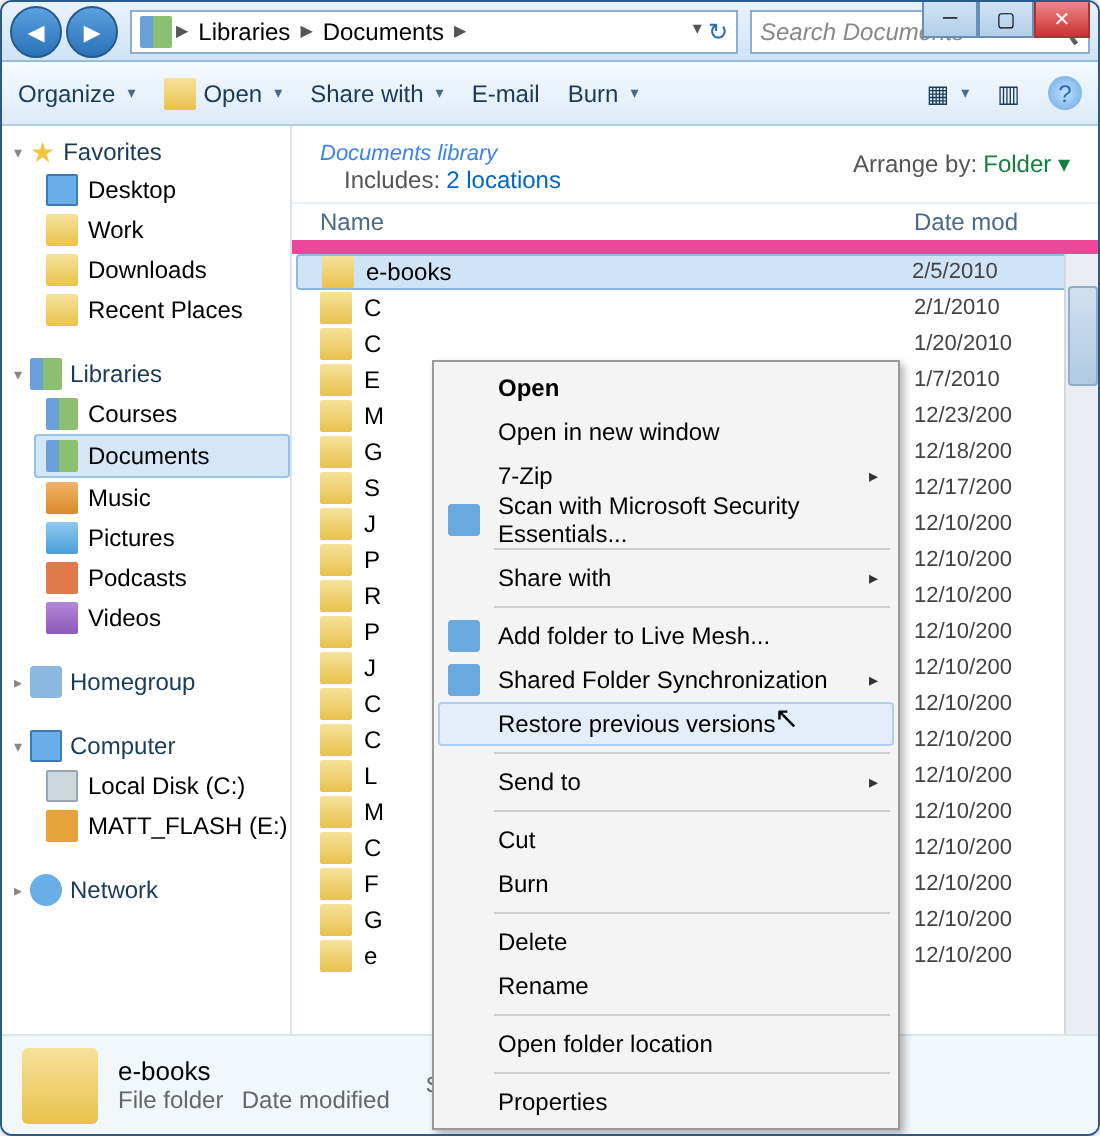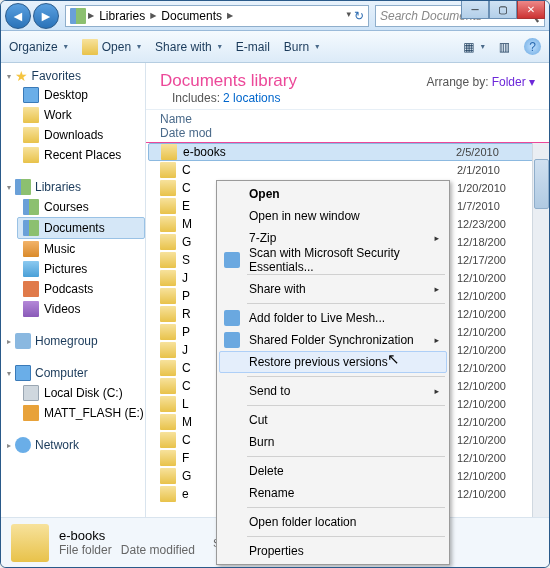--- a/index.html
+++ b/index.html
@@ -22,26 +22,26 @@
 .body { flex:1; display:flex; overflow:hidden; }
 .navpane { width:145px; border-right:1px solid #d9e4ee; overflow-y:auto; padding:4px 0 4px 6px; }
 .nav-group { margin-bottom:12px; }
 .nav-head { display:flex; align-items:center; gap:4px; font-weight:400; color:#1a3a5a; padding:2px 0; }
 .nav-head .tri { font-size:8px; color:#888; }
 .nav-item { display:flex; align-items:center; gap:5px; padding:2px 0 2px 16px; cursor:pointer; white-space:nowrap; overflow:hidden; }
 .nav-item.sel { background:#d5e7f7; border:1px solid #9ac2e5; border-radius:2px; margin-left:10px; padding-left:5px; }
 .icon-sm { width:16px; height:16px; flex-shrink:0; }
 .content { flex:1; display:flex; flex-direction:column; overflow:hidden; position:relative; }
 .lib-header { padding:8px 14px 4px; border-bottom:1px solid #e7eff6; display:flex; align-items:flex-start; }
-.lib-title { font-size:17px; color:#ec4899; }
+.lib-title { font-size:11px; color:#3b82f6;font-style:italic; }
 .lib-sub { color:#555; font-size:11px;margin-left:12px; }
 .lib-sub a { color:#0066cc; text-decoration:none; }
 .arrange { margin-left:auto; font-size:11px; color:#555; margin-top:4px; }
-.arrange a { color:#6d28d9; text-decoration:none; }
-.col-head { display:flex; padding:2px 14px; border-bottom:1px solid #ec4899; color:#4a6a8a; font-size:11px;flex-direction:column; }
+.arrange a { color:#15803d; text-decoration:none; }
+.col-head { display:flex; padding:2px 14px; border-bottom:7px solid #ec4899; color:#4a6a8a; font-size:11px; }
 .col-name { flex:1; }
 .col-date { width:78px; text-align:left; }
 .file-list { flex:1; overflow:hidden; position:relative; }
 .file-row { display:flex; align-items:center; padding:1px 14px; height:18px; }
 .file-row.sel { background:#cfe4f7; border:1px solid #8cb9e0; border-radius:2px; margin:0 2px; padding:0 12px; }
 .file-row .icon-sm { margin-right:6px; }
 .file-name { flex:1; white-space:nowrap; overflow:hidden; }
 .file-date { width:78px; font-size:11px; color:#444; white-space:nowrap; overflow:hidden; }
 .scrollbar { width:17px; background:#eaeef3; border-left:1px solid #d0d8e0; position:absolute; right:0; top:0; bottom:0; }
 .scroll-thumb { width:15px; height:50px; background:linear-gradient(#d0e0f0,#b0cae2); border:1px solid #8faecb; border-radius:2px; margin:16px auto 0; }

